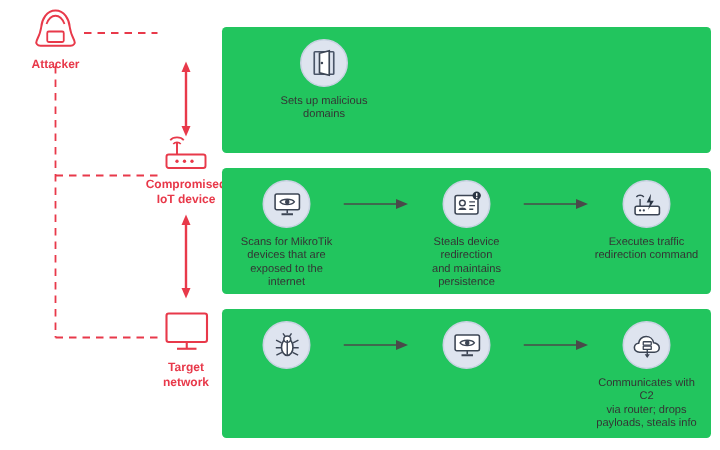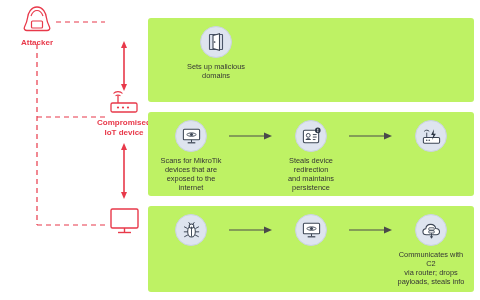--- a/index.html
+++ b/index.html
@@ -57,21 +57,21 @@
   #connectors {
     position: absolute;
     left: 0; top: 0;
     width: 145px; height: 300px;
     pointer-events: none;
   }
 
   
   .panel {
     position: absolute;
-    background: #bef264;
+    background: #22c55e;
     border-radius: 3px;
   }
   #panel-0 { left: 148px; top: 18px;  width: 326px; height: 84px; }
   #panel-1 { left: 148px; top: 112px; width: 326px; height: 84px; }
   #panel-2 { left: 148px; top: 206px; width: 326px; height: 86px; }
 
   .steps {
     position: absolute;
     left: 0; top: 0;
     width: 100%; height: 100%;
@@ -172,20 +172,22 @@
     </div>
 
     <div class="node" id="node-target">
       <span class="glyph">
         <svg width="40" height="32" viewBox="0 0 40 32">
           <rect x="7" y="3" width="27" height="19" rx="1.5" fill="none" stroke="#e8394a" stroke-width="1.4"></rect>
           <line x1="20.5" y1="22" x2="20.5" y2="26" stroke="#e8394a" stroke-width="1.4"></line>
           <line x1="14" y1="26.5" x2="27" y2="26.5" stroke="#e8394a" stroke-width="1.4"></line>
         </svg>
       </span>
+      <span class="caption">Target
+network</span>
     </div>
   </div>
 
   <div class="panel" id="panel-0">
     <div class="steps single">
       <div class="step">
         <div class="step-icon">
           <svg width="20" height="20" viewBox="0 0 20 20">
             <rect x="3.5" y="2.5" width="13" height="15" rx="0.5" fill="none" stroke="#4a5568" stroke-width="1.1"></rect>
             <path d="M7 3.5 L13.5 1.8 L13.5 18.2 L7 16.5 Z" fill="#ffffff" stroke="#3c4554" stroke-width="1.1"></path>
@@ -252,20 +254,22 @@
         <div class="step-icon">
           <svg width="21" height="21" viewBox="0 0 22 22">
             <rect x="2.5" y="12" width="17" height="6" rx="1.2" fill="#ffffff" stroke="#3c4554" stroke-width="1.1"></rect>
             <circle cx="6" cy="15" r="0.8" fill="#3c4554"></circle>
             <circle cx="8.6" cy="15" r="0.8" fill="#3c4554"></circle>
             <line x1="6" y1="12" x2="6" y2="7" stroke="#3c4554" stroke-width="1"></line>
             <path d="M3.4 5.6 C4.6 4 7.4 4 8.6 5.6" fill="none" stroke="#3c4554" stroke-width="1"></path>
             <path d="M13.6 3.4 L10.6 9.4 L12.9 9.4 L11.6 14.6 L15.6 8.2 L13.2 8.2 Z" fill="#2b3544"></path>
           </svg>
         </div>
+        <div class="step-label">Executes traffic
+redirection  command</div>
       </div>
     </div>
   </div>
 
   <div class="panel" id="panel-2">
     <div class="steps triple">
       <div class="step">
         <div class="step-icon">
           <svg width="21" height="21" viewBox="0 0 22 22">
             <ellipse cx="11" cy="12" rx="4" ry="5.8" fill="#ffffff" stroke="#3c4554" stroke-width="1.1"></ellipse>

